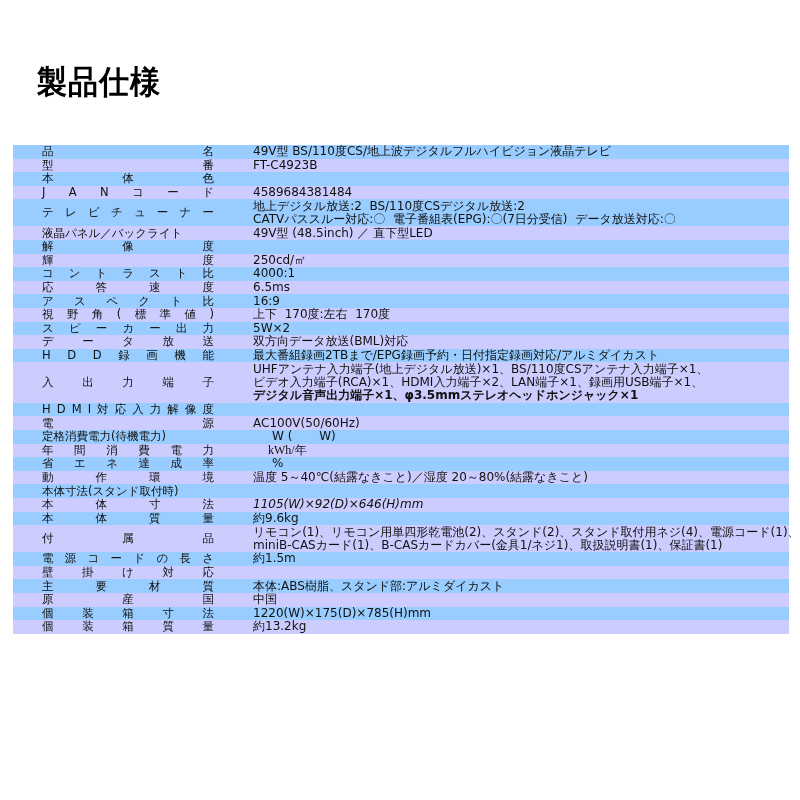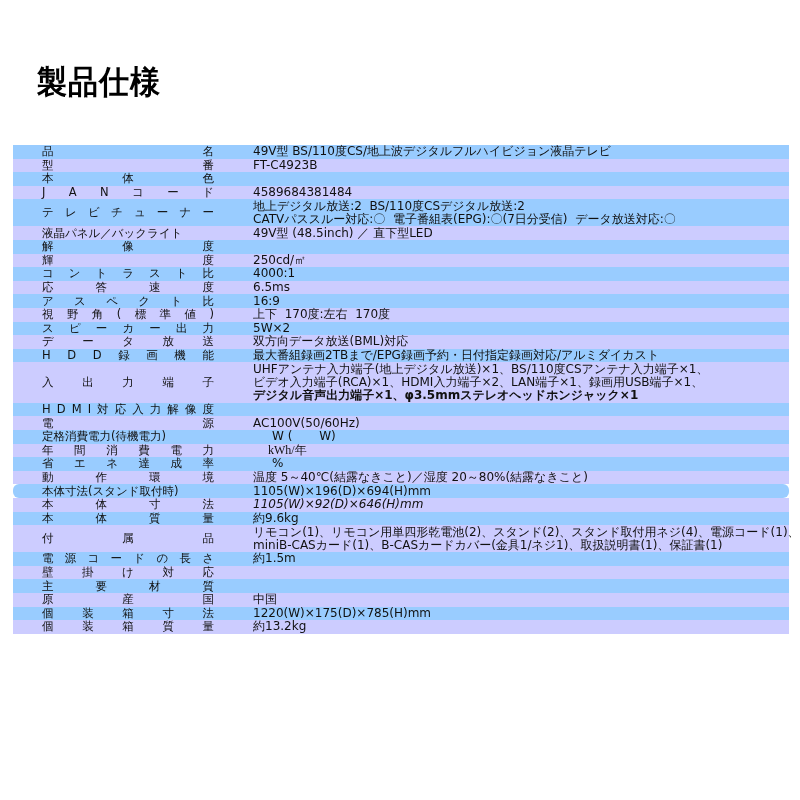--- a/index.html
+++ b/index.html
@@ -320,28 +320,25 @@
           <span>動</span>
           <span>作</span>
           <span>環</span>
           <span>境</span>
         </div>
       </div>
       <div class="value">
         <span class="ln" style="white-space: pre;">温度 5～40℃(結露なきこと)／湿度 20～80%(結露なきこと)</span>
       </div>
     </div>
-    <div class="row blue" style="height: 13.6px; border-radius: 6px;">
+    <div class="row blue" style="height: 13.6px;">
       <div class="label">
         <div class="label-inner" style="justify-content: flex-start;">
           <span>本体寸法(スタンド取付時)</span>
         </div>
-      </div>
-      <div class="value">
-        <span class="ln" style="white-space: pre;">1105(W)×196(D)×694(H)mm</span>
       </div>
     </div>
     <div class="row lav" style="height: 13.6px;">
       <div class="label">
         <div class="label-inner">
           <span>本</span>
           <span>体</span>
           <span>寸</span>
           <span>法</span>
         </div>
@@ -406,20 +403,23 @@
     </div>
     <div class="row blue" style="height: 13.6px;">
       <div class="label">
         <div class="label-inner">
           <span>主</span>
           <span>要</span>
           <span>材</span>
           <span>質</span>
         </div>
       </div>
+      <div class="value">
+        <span class="ln" style="white-space: pre;">本体:ABS樹脂、スタンド部:アルミダイカスト</span>
+      </div>
     </div>
     <div class="row lav" style="height: 13.6px;">
       <div class="label">
         <div class="label-inner">
           <span>原</span>
           <span>産</span>
           <span>国</span>
         </div>
       </div>
       <div class="value">

